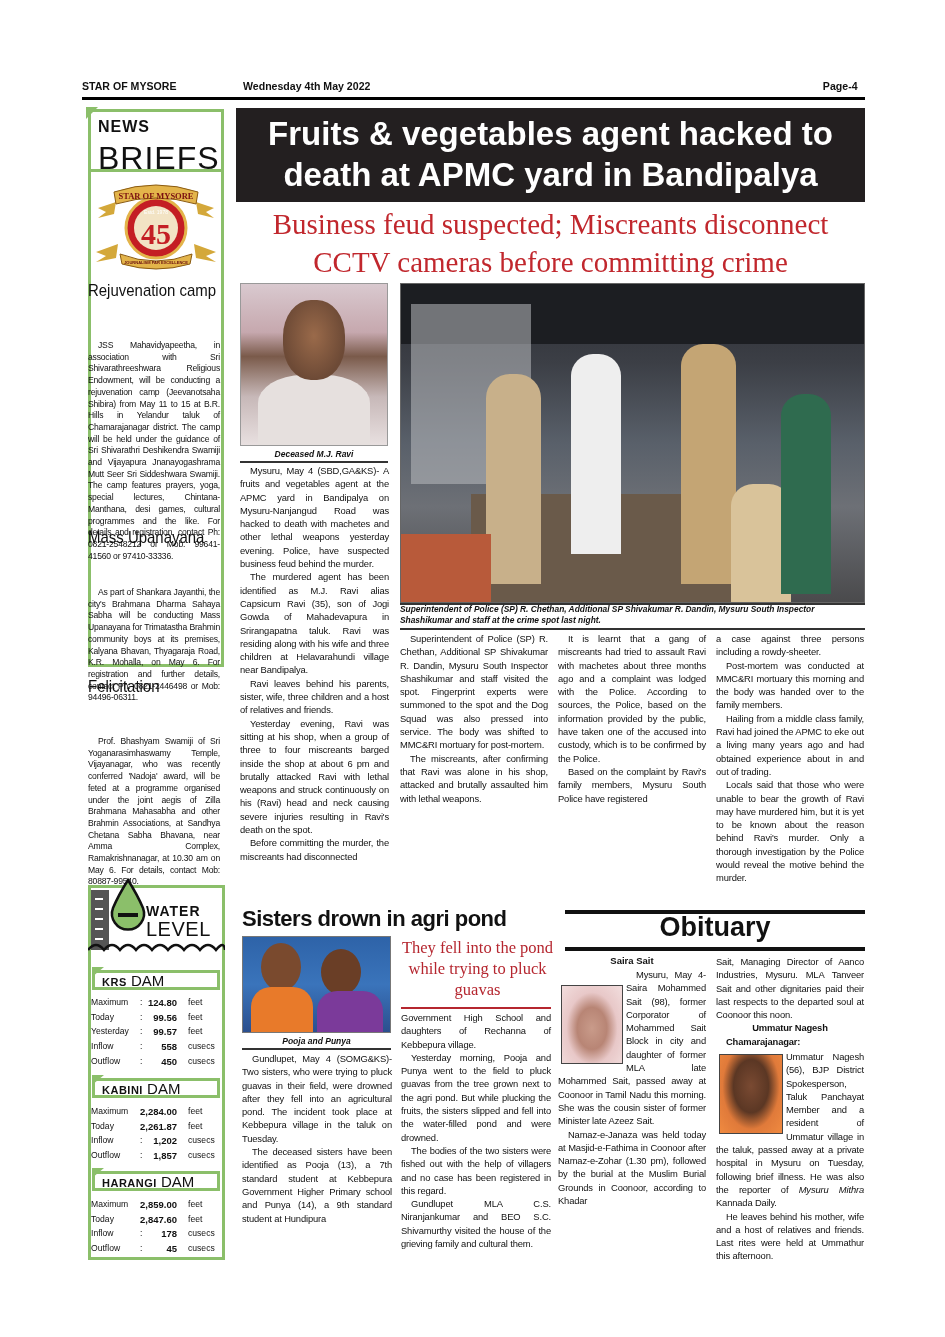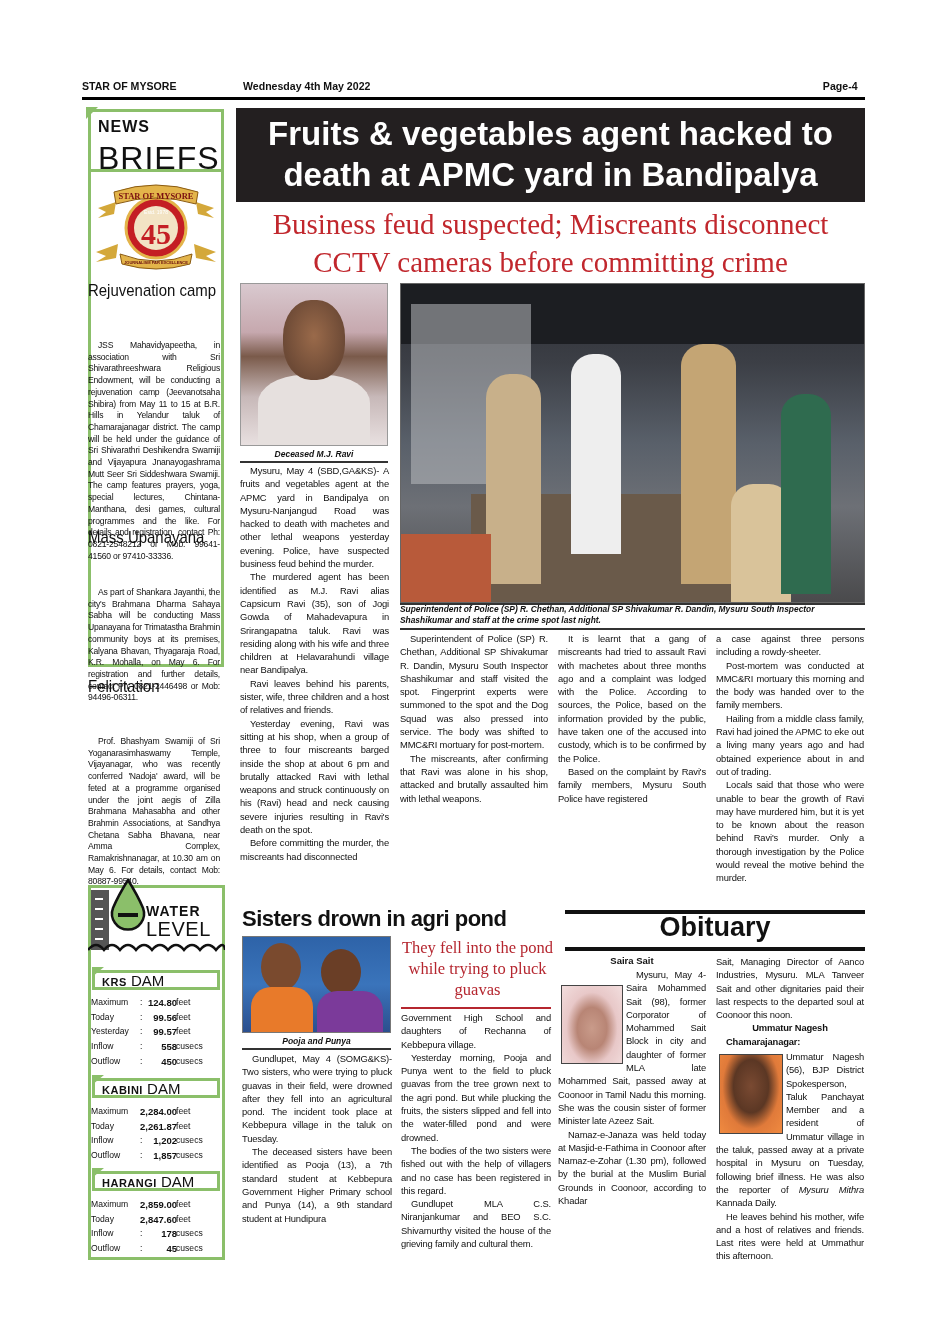--- a/index.html
+++ b/index.html
@@ -30,21 +30,21 @@
   .wl-word2 { left: 146px; top: 918px; font-size: 20px; letter-spacing: 0.5px; text-align: center; }
   .dam-tag { left: 92px; width: 128px; height: 20px; border: 3px solid #8bbf6a; }
   .dam-flag { width: 0; height: 0; border-top: 10px solid #8bbf6a; border-right: 12px solid transparent; }
   .dam-name { left: 102px; font-size: 15px; white-space: nowrap; }
   .dam-name b { font-size: 11px; letter-spacing: 0.5px; }
   .dam-table { left: 90px; width: 134px; font-size: 8.6px; }
   .dam-row { position: relative; height: 14.7px; }
   .dam-row .k { position: absolute; left: 1px; }
   .dam-row .c { position: absolute; left: 50px; }
   .dam-row .v { position: absolute; right: 47px; font-weight: bold; font-size: 9.5px; }
-  .dam-row .u { position: absolute; left: 86px; }
+  .dam-row .u { position: absolute; left: 98px; }
 
   
   .hl-bar { left: 236px; top: 108px; width: 629px; height: 94px; background: #231f20; }
   .hl-text { left: 236px; top: 113px; width: 629px; text-align: center; color: #fff; font-size: 33px; line-height: 41px; font-weight: bold; font-family: "Liberation Sans", sans-serif; }
   .sub-hl { left: 236px; top: 205px; width: 629px; text-align: center; color: #c1272d; font-size: 29px; line-height: 38px; font-family: "Liberation Serif", serif; }
 
   
   .photo-ravi { left: 240px; top: 283px; width: 148px; height: 163px; background: linear-gradient(180deg, #d9c9cf 0%, #c6a8ae 30%, #7a5a4a 45%, #c7b8b8 70%, #e8e0e0 100%); border: 1px solid #999; }
   .face-ravi { left: 283px; top: 300px; width: 62px; height: 80px; border-radius: 45%; background: radial-gradient(ellipse at 50% 45%, #9a6a4a 0%, #6d4a36 70%); }
   .shirt-ravi { left: 258px; top: 375px; width: 112px; height: 70px; border-radius: 40% 40% 0 0; background: #e6e0de; }

